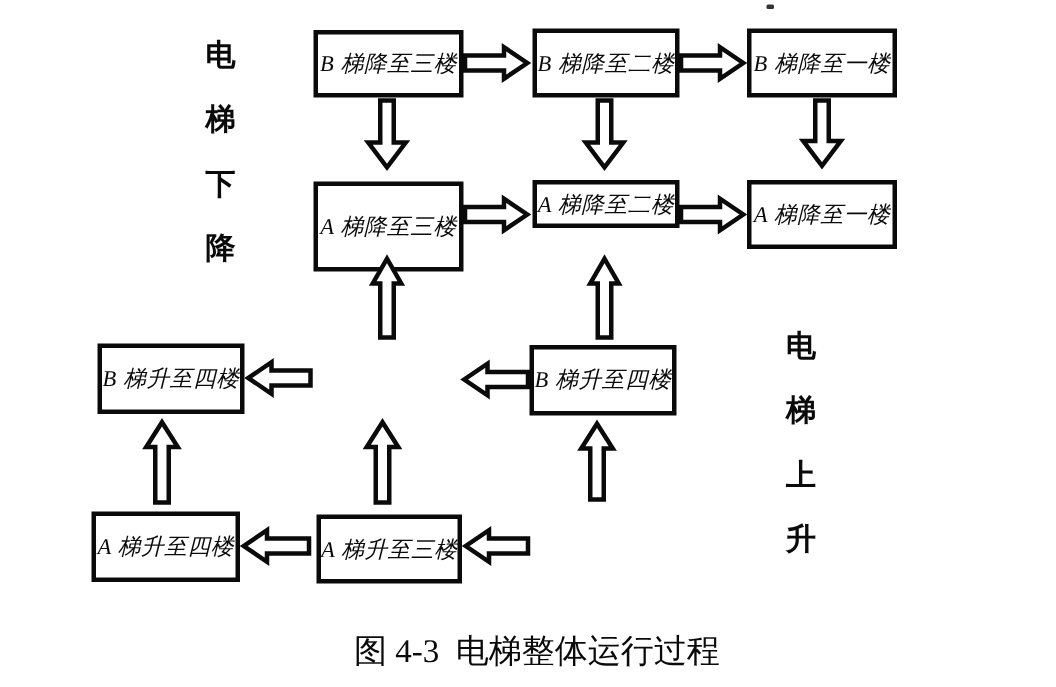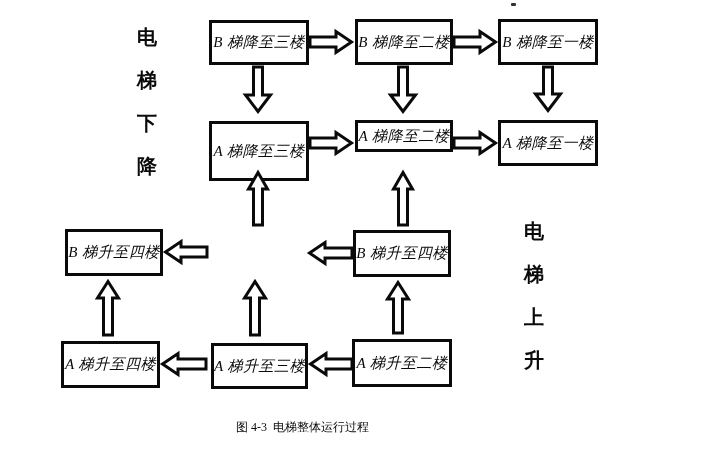--- a/index.html
+++ b/index.html
@@ -9,21 +9,21 @@
   }
   .node{
     position:absolute;box-sizing:border-box;border:3px solid #0a0a0a;background:#fff;
     display:flex;align-items:center;justify-content:center;
     font-size:15px;white-space:nowrap;letter-spacing:0.5px;font-style:italic;
   }
   .vlabel{
     position:absolute;display:grid;row-gap:23px;
     font-size:20px;font-weight:700;line-height:20px;text-align:center;
   }
-  .caption{position:absolute;font-size:12px;white-space:pre;}
+  .caption{position:absolute;font-size:22px;white-space:pre;}
   .arrow{position:absolute;overflow:visible;}
   .stray{position:absolute;width:5px;height:3px;background:#333;border-radius:1px;}
 </style>
 </head>
 <body>
 
 <div class="stage" id="stage">
 
   <div class="vlabel" style="left:137px;top:27px">
     <span>电</span>
@@ -42,21 +42,20 @@
   <div class="node" style="left:355px;top:19px;width:98px;height:46px">B 梯降至二楼</div>
   <div class="node" style="left:498px;top:19px;width:100px;height:46px">B 梯降至一楼</div>
   <div class="node" style="left:209px;top:121px;width:100px;height:60px">A 梯降至三楼</div>
   <div class="node" style="left:355px;top:120px;width:98px;height:32px">A 梯降至二楼</div>
   <div class="node" style="left:498px;top:120px;width:100px;height:46px">A 梯降至一楼</div>
 
   <div class="node" style="left:65px;top:229px;width:98px;height:47px">B 梯升至四楼</div>
   <div class="node" style="left:353px;top:230px;width:98px;height:47px">B 梯升至四楼</div>
   <div class="node" style="left:61px;top:341px;width:99px;height:47px">A 梯升至四楼</div>
   <div class="node" style="left:211px;top:343px;width:97px;height:46px">A 梯升至三楼</div>
-  <div class="node" style="left:352px;top:339px;width:100px;height:48px">A 梯升至二楼</div>
 
   <div class="stray" style="left:511px;top:3px"></div>
 
   <div class="caption" style="left:236px;top:419px">图 4-3  电梯整体运行过程</div>
 
 <svg class="arrow" width="43" height="24" style="left: 310px; top: 30px;">
       <polygon points="0,7 26,7 26,1.5 41.5,12 26,22.5 26,17 0,17" fill="#ffffff" stroke="#0a0a0a" stroke-width="3" stroke-linejoin="miter"></polygon>
     </svg>
     <svg class="arrow" width="43" height="24" style="left: 454px; top: 30px;">
       <polygon points="0,7 26,7 26,1.5 41.5,12 26,22.5 26,17 0,17" fill="#ffffff" stroke="#0a0a0a" stroke-width="3" stroke-linejoin="miter"></polygon>

